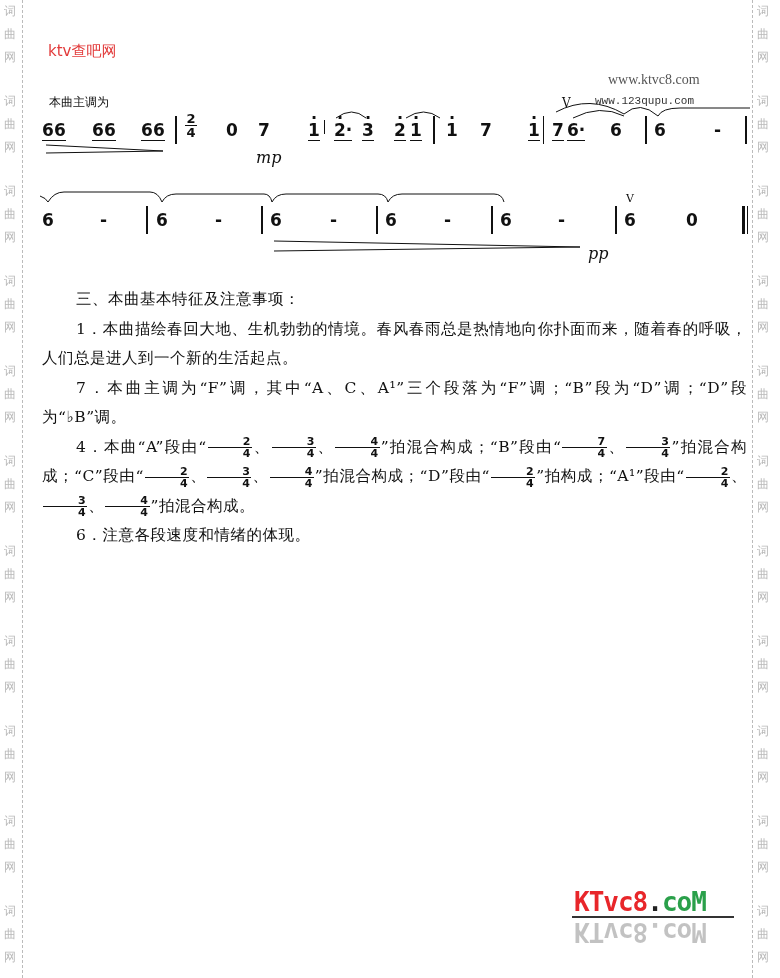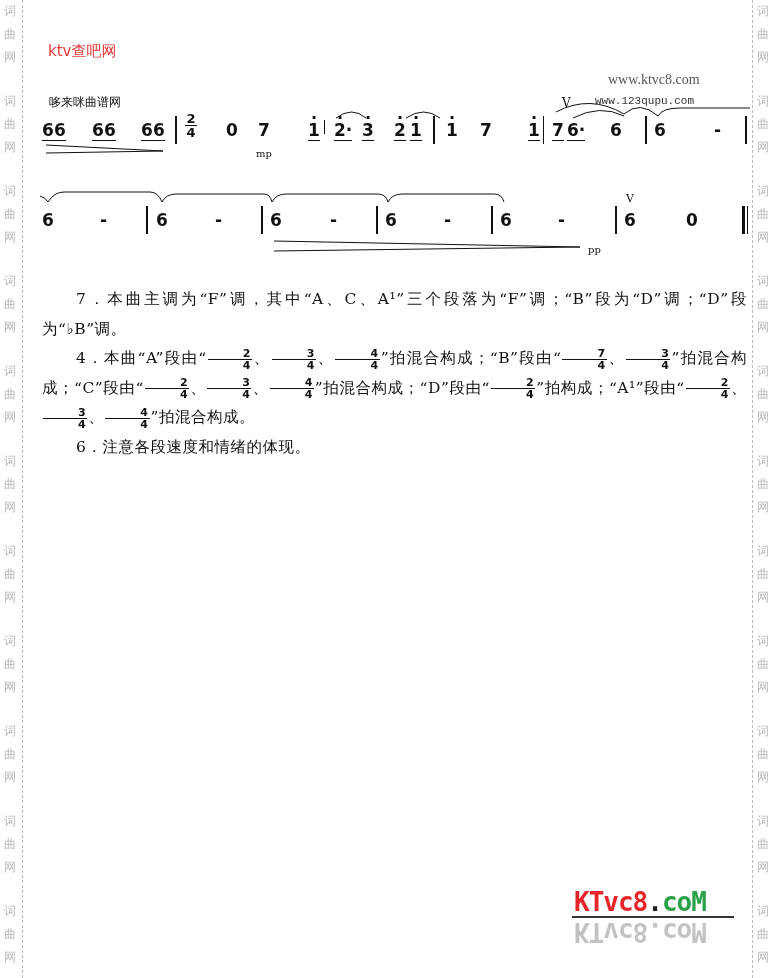--- a/index.html
+++ b/index.html
@@ -23,21 +23,21 @@
   .note { position:absolute; font-family:"DejaVu Sans", sans-serif; font-weight:bold;
           font-size:17px; top:0; line-height:20px; }
   .note.dot-hi::before { content:"·"; position:absolute; top:-12px; left:3px; font-size:16px; }
   .note.ul { border-bottom:1.5px solid #111; }
   .bar { position:absolute; top:-4px; width:1.5px; height:28px; background:#111; }
   .bar.end { width:3px; }
   .ts { position:absolute; top:-8px; font-family:"DejaVu Sans", sans-serif; font-weight:bold;
         font-size:13px; text-align:center; line-height:13px; width:12px; }
   .ts span { display:block; }
   .ts .num { border-bottom:1.5px solid #111; }
-  .dyn { position:absolute; font-size:10px; font-family:"DejaVu Serif", serif; }
+  .dyn { position:absolute; font-style:italic; font-size:16px; font-family:"DejaVu Serif", serif; }
   svg.slurs { position:absolute; left:0; top:0; overflow:visible; }
 
   .text { position:absolute; left:42px; top:285px; width:705px; font-size:15.5px;
           line-height:29.5px; font-family:"DejaVu Serif", serif; letter-spacing:0.5px; }
   .text h3 { margin:0; font-size:16px; font-weight:bold; font-family:"DejaVu Sans", sans-serif; }
   .text p { margin:0; text-align:justify; }
   .text p.ind { text-indent:2.2em; }
   .frac { display:inline-block; vertical-align:middle; text-align:center; font-size:11px;
           line-height:11px; font-weight:bold; font-family:"DejaVu Sans", sans-serif; margin:0 1px; }
   .frac span { display:block; }
@@ -121,21 +121,21 @@
     <span class="wm" style="top: 810px;">词</span>
     <span class="wm" style="top: 833px;">曲</span>
     <span class="wm" style="top: 856px;">网</span>
     <span class="wm" style="top: 900px;">词</span>
     <span class="wm" style="top: 923px;">曲</span>
     <span class="wm" style="top: 946px;">网</span>
   </div>
 
 <div class="site-name">ktv查吧网</div>
 <div class="site-url">www.ktvc8.com</div>
-<div class="qupu-name">哆来咪曲谱网</div>
+<div class="qupu-name">本曲主调为</div>
 <div class="qupu-url">www.123qupu.com</div>
 
 <div class="score-line" style="top:120px;">
   <span class="note ul" style="left:2px">6</span>
   <span class="note ul" style="left:14px">6</span>
   <span class="note ul" style="left:52px">6</span>
   <span class="note ul" style="left:64px">6</span>
   <span class="note ul" style="left:101px">6</span>
   <span class="note ul" style="left:113px">6</span>
   <span class="bar" style="left:135px"></span>
@@ -201,20 +201,22 @@
   <svg class="slurs" width="710" height="70">
     <path d="M0 -14 Q6 -12 8 -8 Q14 -18 24 -18 L110 -18 Q118 -18 122 -8" stroke="#111" stroke-width="1" fill="none"></path>
     <path d="M122 -8 Q126 -16 136 -16 L224 -16 Q230 -16 232 -8" stroke="#111" stroke-width="1" fill="none"></path>
     <path d="M232 -8 Q236 -16 246 -16 L338 -16 Q346 -16 348 -8" stroke="#111" stroke-width="1" fill="none"></path>
     <path d="M348 -8 Q352 -16 362 -16 L454 -16 Q462 -16 464 -8" stroke="#111" stroke-width="1" fill="none"></path>
     <path d="M234 31 L540 37 M234 41 L540 37" stroke="#111" stroke-width="1" fill="none"></path>
   </svg>
 </div>
 
 <div class="text">
+  <p class="ind">三、本曲基本特征及注意事项：</p>
+  <p class="ind">1．本曲描绘春回大地、生机勃勃的情境。春风春雨总是热情地向你扑面而来，随着春的呼吸，人们总是进人到一个新的生活起点。</p>
   <p class="ind">7．本曲主调为“F”调，其中“A、C、A¹”三个段落为“F”调；“B”段为“D”调；“D”段为“♭B”调。</p>
   <p class="ind">
     <span>4．本曲“A”段由“</span><span class="frac"><span class="num">2</span><span>4</span></span><span>、</span><span class="frac"><span class="num">3</span><span>4</span></span><span>、</span><span class="frac"><span class="num">4</span><span>4</span></span><span>”拍混合构成；“B”段由“</span><span class="frac"><span class="num">7</span><span>4</span></span><span>、</span><span class="frac"><span class="num">3</span><span>4</span></span><span>”拍混合构成；“C”段由“</span><span class="frac"><span class="num">2</span><span>4</span></span><span>、</span><span class="frac"><span class="num">3</span><span>4</span></span><span>、</span><span class="frac"><span class="num">4</span><span>4</span></span><span>”拍混合构成；“D”段由“</span><span class="frac"><span class="num">2</span><span>4</span></span><span>”拍构成；“A¹”段由“</span><span class="frac"><span class="num">2</span><span>4</span></span><span>、</span><span class="frac"><span class="num">3</span><span>4</span></span><span>、</span><span class="frac"><span class="num">4</span><span>4</span></span><span>”拍混合构成。</span>
   </p>
   <p class="ind">6．注意各段速度和情绪的体现。</p>
 </div>
 
 <div class="logo">
   <span class="r">KTvc8</span><span style="color:#222">.</span><span class="g">coM</span>
 </div>

